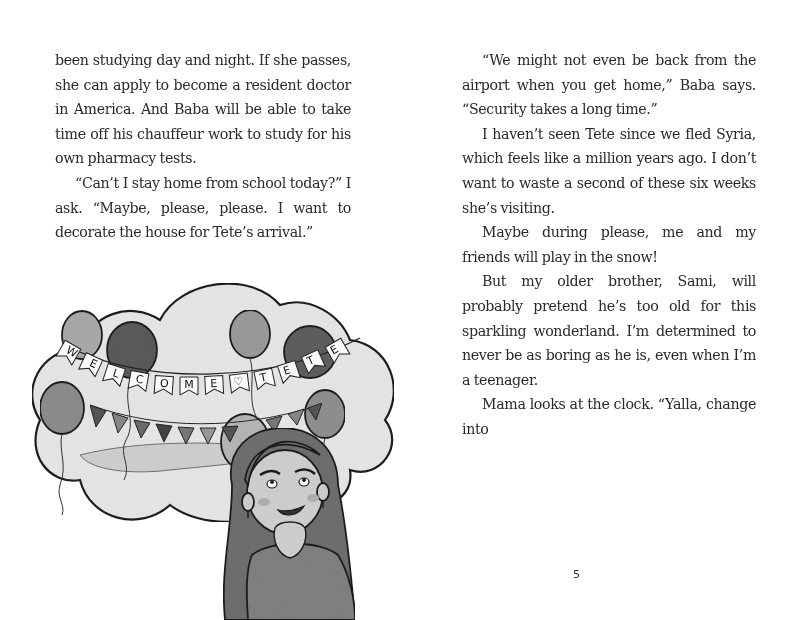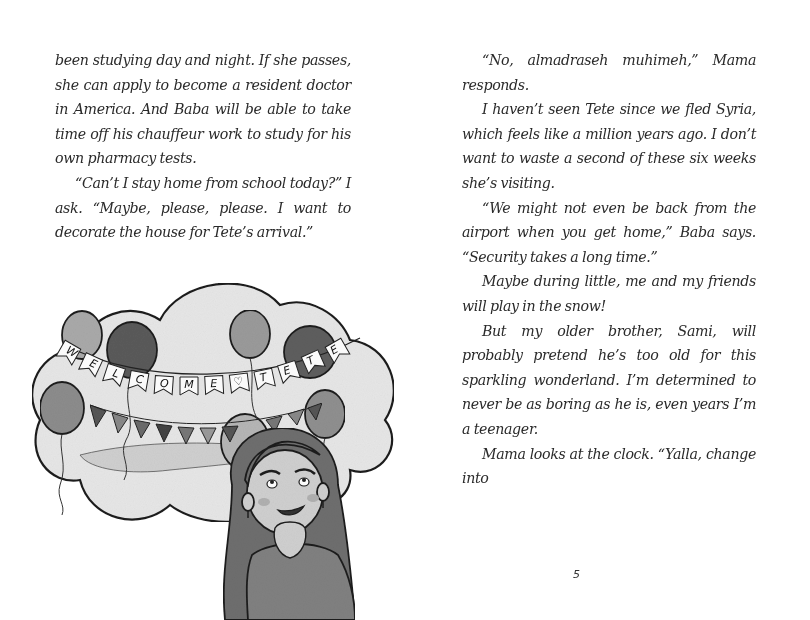--- a/index.html
+++ b/index.html
@@ -1,17 +1,17 @@
 <!DOCTYPE html>
 <html><head>
   <meta charset="utf-8">
   <style>
     html, body { margin: 0; padding: 0; background: #ffffff; }
     body { width: 810px; height: 620px; position: relative; overflow: hidden; }
-    .spread { position: absolute; inset: 0; width: 645px; height: 620px; background: #ffffff; font-style: italic; }
+    .spread { position: absolute; inset: 0; width: 645px; height: 620px; background: #ffffff; }
     .page { position: absolute; top: 0; height: 620px; }
     .page-left { left: 0; width: 405px; }
     .page-right { left: 405px; width: 405px; }
     .text-block {
       position: absolute;
       font-family: "DejaVu Serif", "Liberation Serif", serif;
       font-size: 14.2px;
       line-height: 24.6px;
       color: #2a2a2a;
       text-align: justify;
@@ -177,23 +177,22 @@
         <path d="M255,258 C260,250 280,250 285,258 C288,270 282,285 270,288 C258,285 252,270 255,258 Z" fill="#cfcfcf" stroke-width="1.4"></path>
 
         <line x1="228" y1="241" x2="228" y2="248" stroke-width="1.5"></line>
         <line x1="303" y1="231" x2="303" y2="238" stroke-width="1.5"></line>
       </g>
     </svg>
   </div>
 
   <div class="page page-right">
     <div class="text-block right-text">
-      <p>“No, almadraseh muhimeh,” Mama responds.</p>
+      <p>“We might not even be back from the airport when you get home,” Baba says. “Security takes a long time.”</p>
       <p>I haven’t seen Tete since we fled Syria, which feels like a million years ago. I don’t want to waste a second of these six weeks she’s visiting.</p>
-      <p>“We might not even be back from the airport when you get home,” Baba says. “Security takes a long time.”</p>
-      <p>Maybe during little, me and my friends will play in the snow!</p>
-      <p>But my older brother, Sami, will probably pretend he’s too old for this sparkling wonderland. I’m determined to never be as boring as he is, even years I’m a teenager.</p>
+      <p>Maybe during please, me and my friends will play in the snow!</p>
+      <p>But my older brother, Sami, will probably pretend he’s too old for this sparkling wonderland. I’m determined to never be as boring as he is, even when I’m a teenager.</p>
       <p>Mama looks at the clock. “Yalla, change into</p>
     </div>
     <div class="page-number">5</div>
   </div>
 
 </div>
 
 </body></html>

